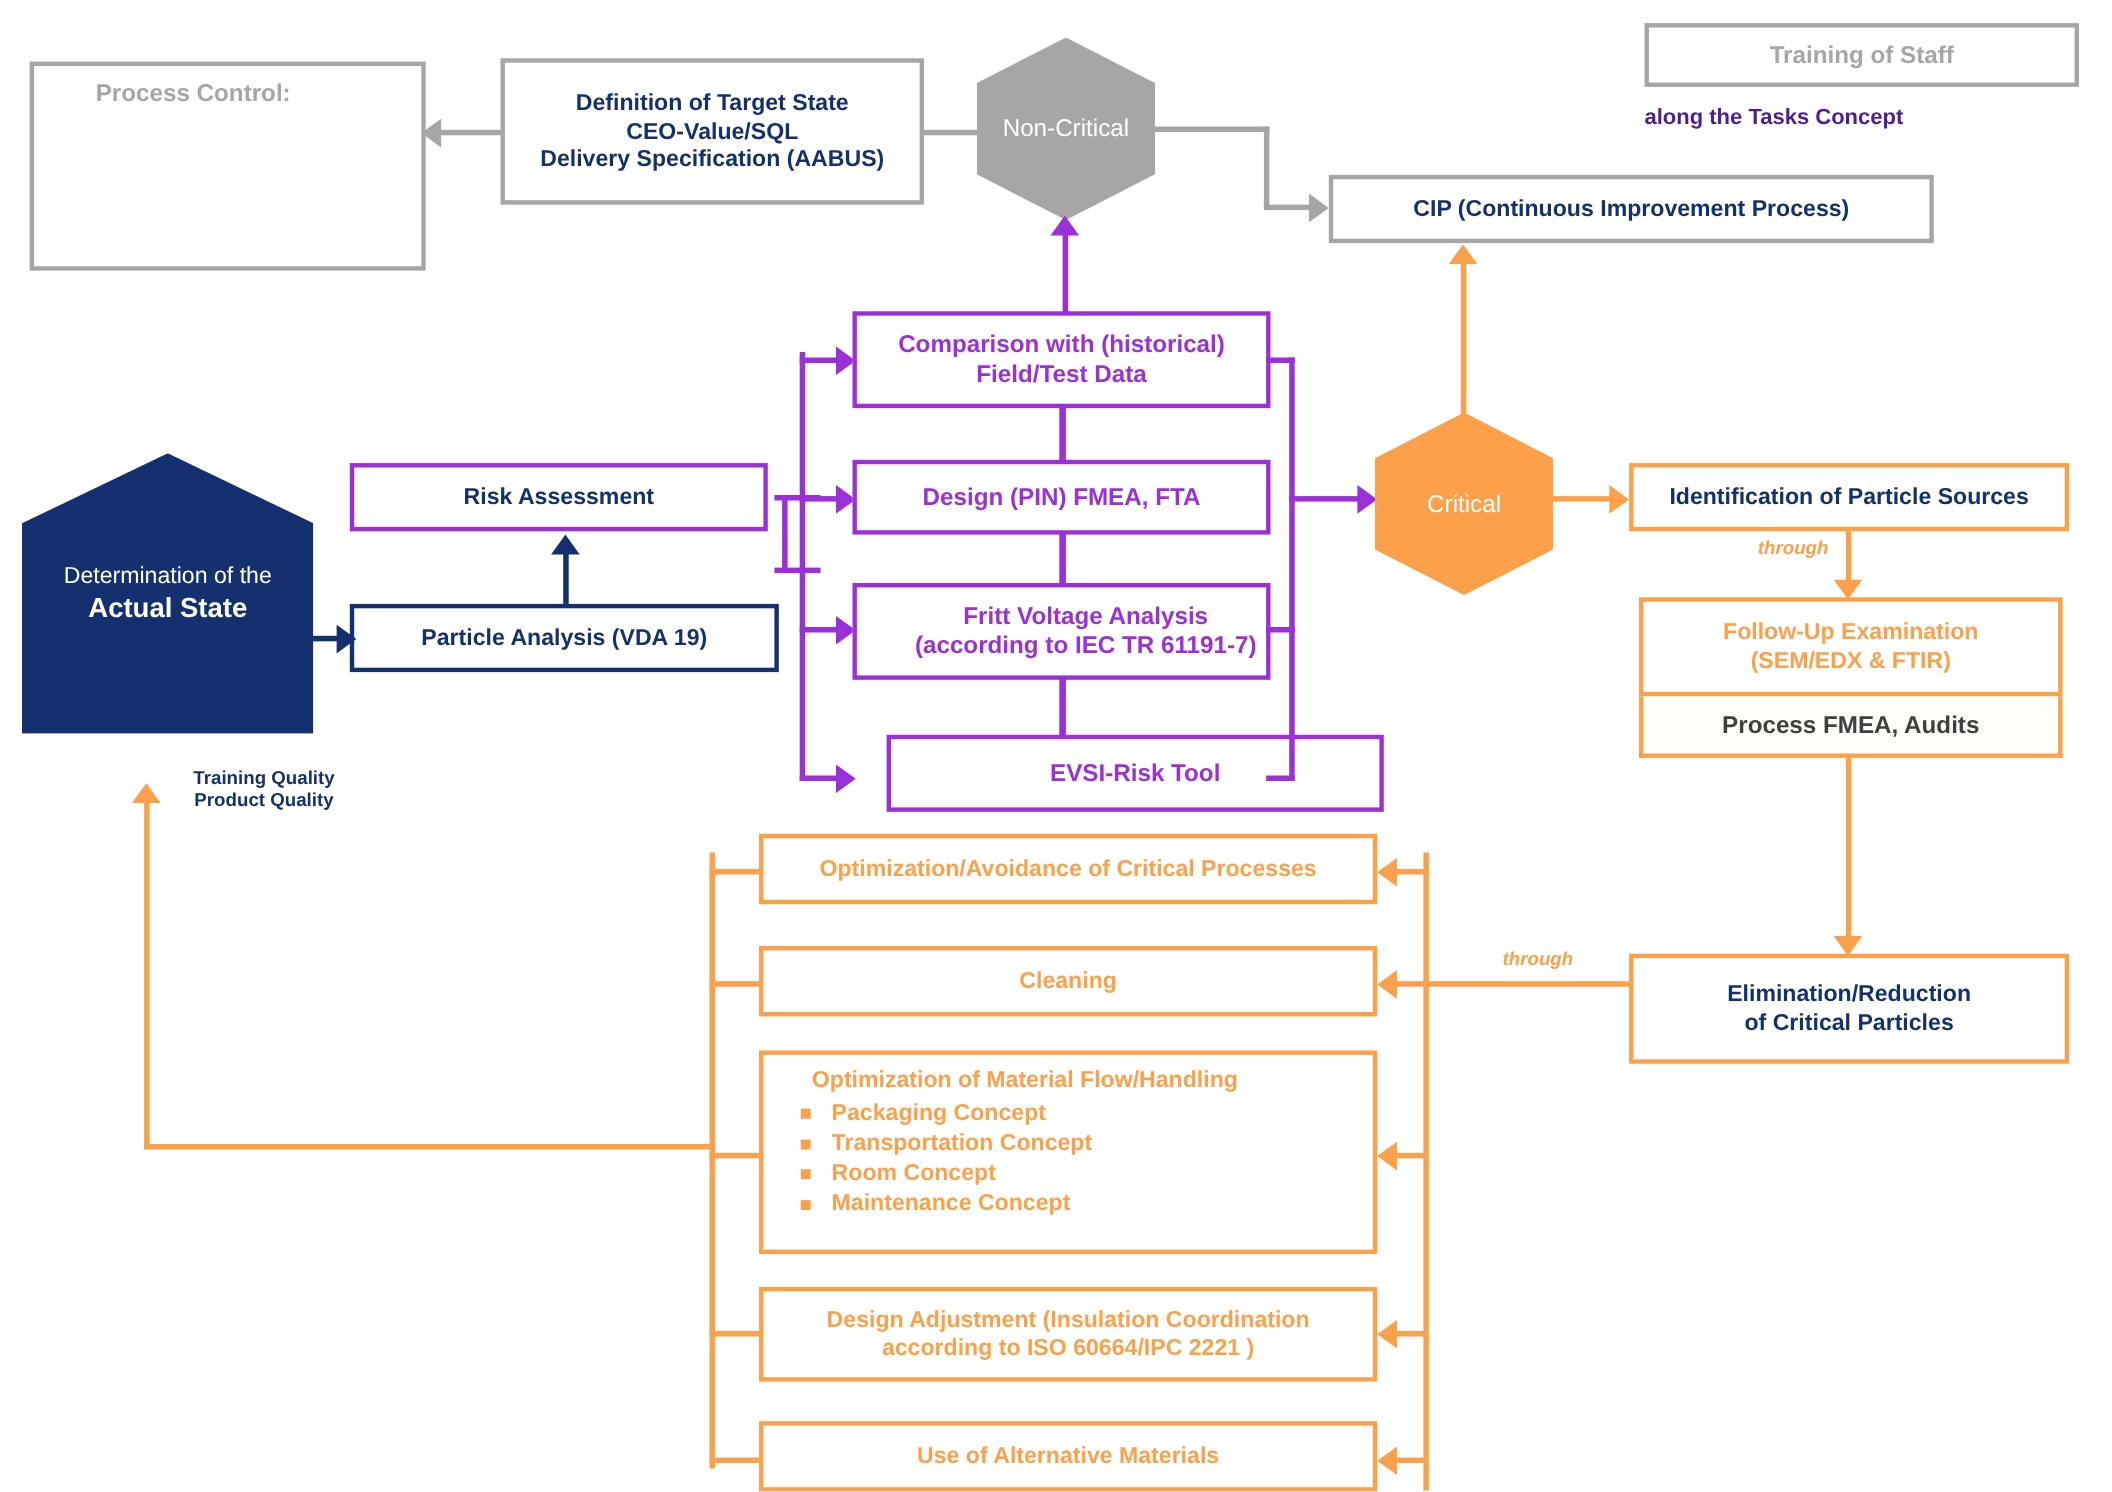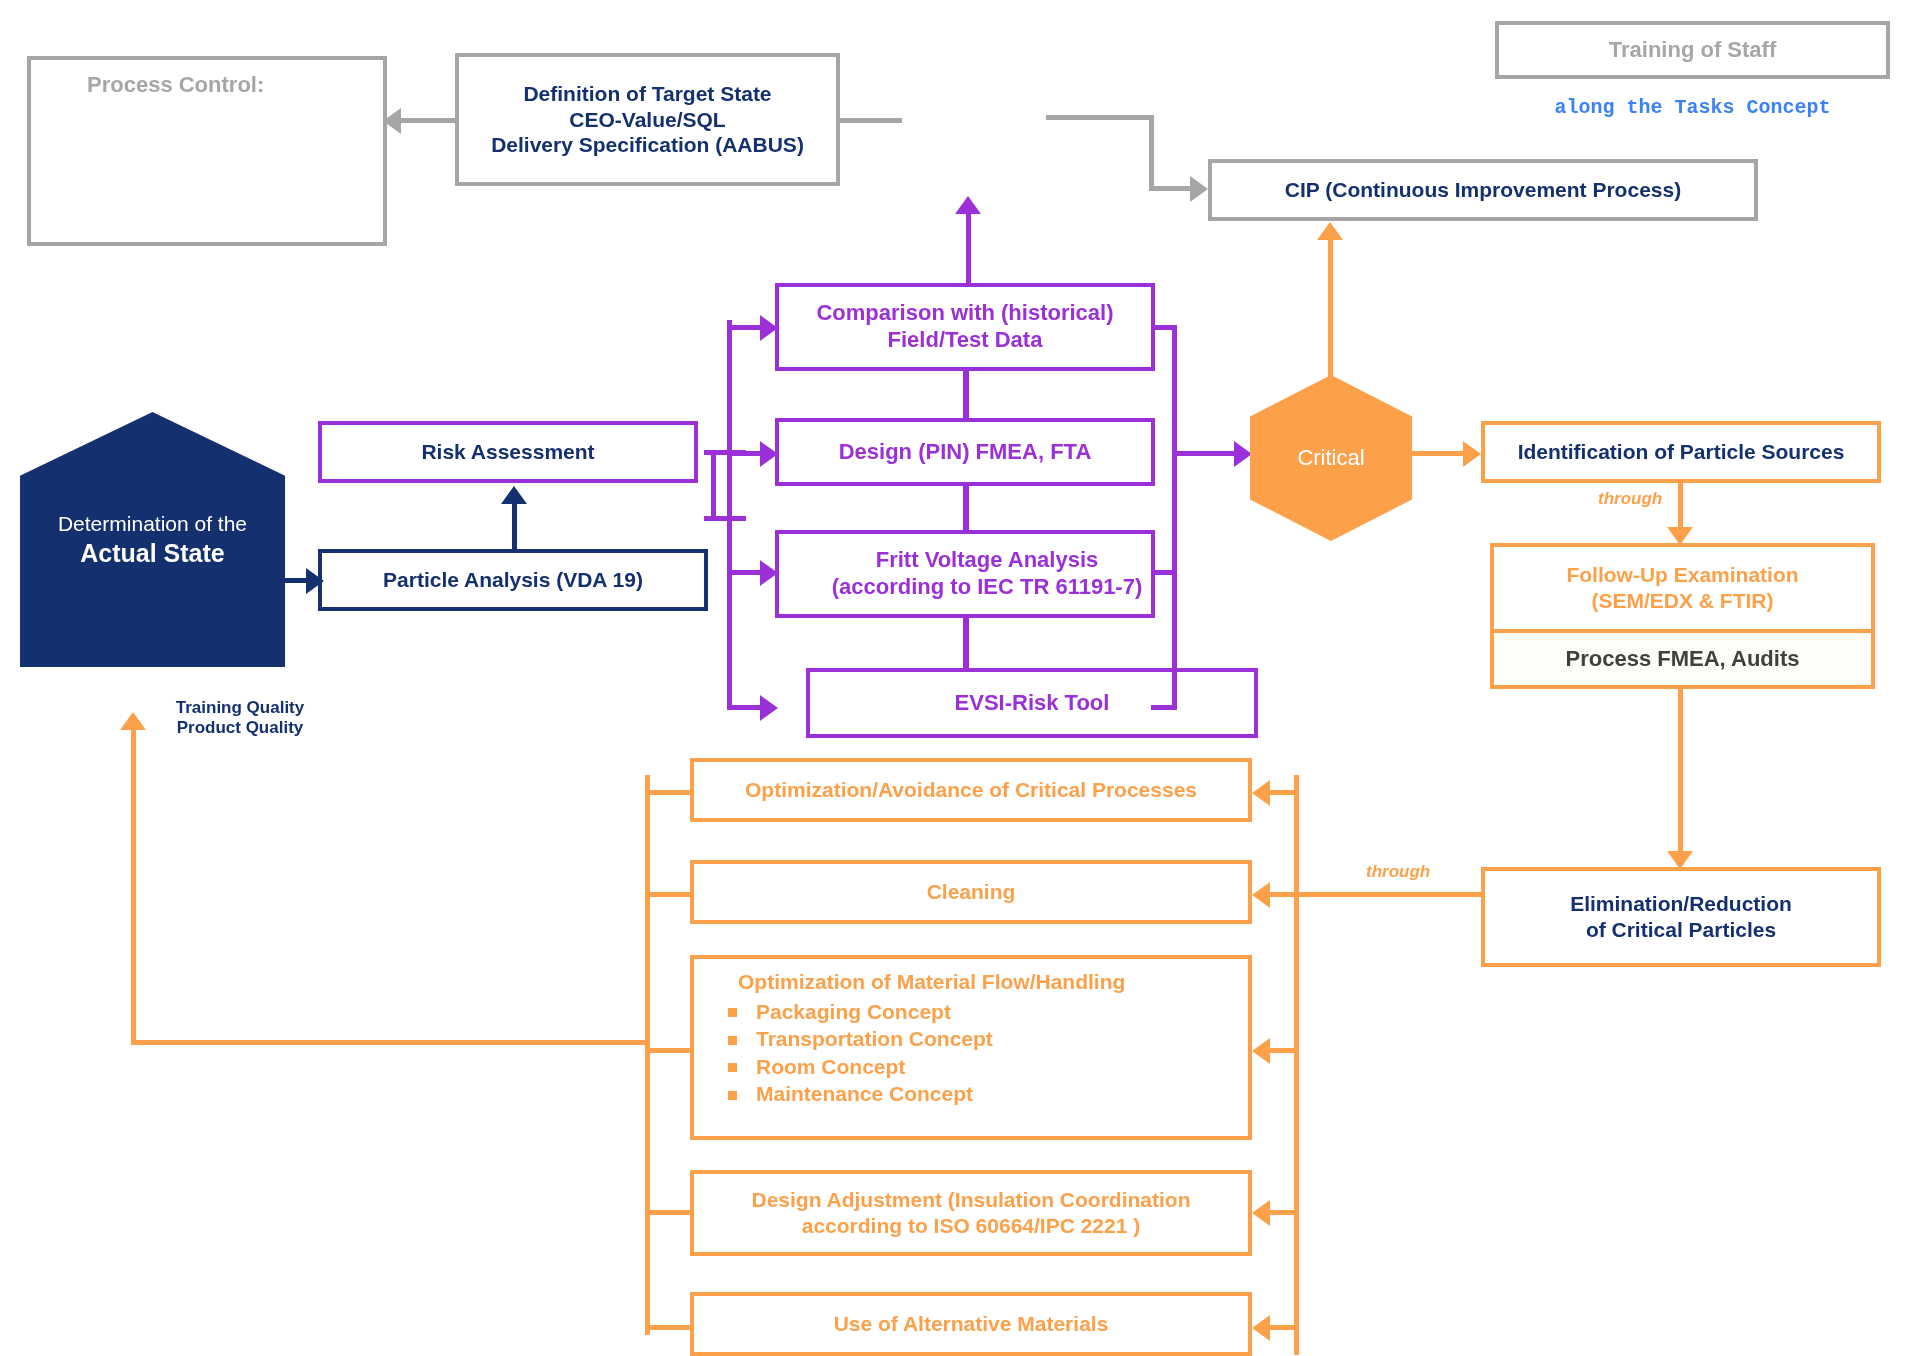--- a/index.html
+++ b/index.html
@@ -51,21 +51,21 @@
   .a-up{border-left:13px solid transparent;border-right:13px solid transparent;border-bottom:18px solid #000;}
   .a-down{border-left:13px solid transparent;border-right:13px solid transparent;border-top:18px solid #000;}
   .g-l{border-right-color:#a6a6a6;} .g-r{border-left-color:#a6a6a6;}
   .n-r{border-left-color:#14306e;} .n-u{border-bottom-color:#14306e;}
   .p-r{border-left-color:#9b30d9;} .p-u{border-bottom-color:#9b30d9;}
   .o-r{border-left-color:#fca14a;} .o-l{border-right-color:#fca14a;}
   .o-u{border-bottom-color:#fca14a;} .o-d{border-top-color:#fca14a;}
 
   .edge-label{position:absolute;color:#fca14a;font-weight:bold;font-size:17px;font-style:italic;}
   .loop-label{position:absolute;color:#14306e;font-weight:bold;font-size:17px;line-height:1.2;text-align:center;}
-  .sub-label{position:absolute;color:#3b82f6;font-weight:bold;text-align:center;font-family:Liberation Mono, monospace;}
+  .sub-label{position:absolute;color:#4c1d95;font-weight:bold;text-align:left;}
 </style>
 </head>
 <body>
 
 <div id="stage">
 
   <div class="node gray-box" style="left:27px;top:56px;width:360px;height:190px;font-size:22px;align-items:flex-start;justify-content:flex-start;">
     <div class="txt" style="padding-top:12px;">
       <span class="lefthead" style="padding-left:48px;">Process Control:</span>
     </div>
@@ -75,20 +75,23 @@
   <div class="arw a-left g-l" style="left:383px;top:108px;"></div>
 
   <div class="node gray-box bluetxt" style="left:455px;top:53px;width:385px;height:133px;font-size:21px;">
     <span class="txt" style="white-space:pre-line;">Definition of Target State
 CEO-Value/SQL
 Delivery Specification (AABUS)</span>
   </div>
 
   <div class="ln h c-gray" style="left:840px;top:118px;width:62px;"></div>
 
+  <div class="hex gray" style="left:888px;top:34px;width:162px;height:166px;font-size:22px;">
+    <span>Non-Critical</span>
+  </div>
 
   <div class="ln h c-gray" style="left:1046px;top:115px;width:108px;"></div>
   <div class="ln v c-gray" style="left:1149px;top:115px;height:76px;"></div>
   <div class="ln h c-gray" style="left:1149px;top:186px;width:45px;"></div>
   <div class="arw a-right g-r" style="left:1190px;top:176px;"></div>
 
   <div class="node gray-box bluetxt" style="left:1208px;top:159px;width:550px;height:62px;font-size:21px;">
     <span class="txt">CIP (Continuous Improvement Process)</span>
   </div>
 

